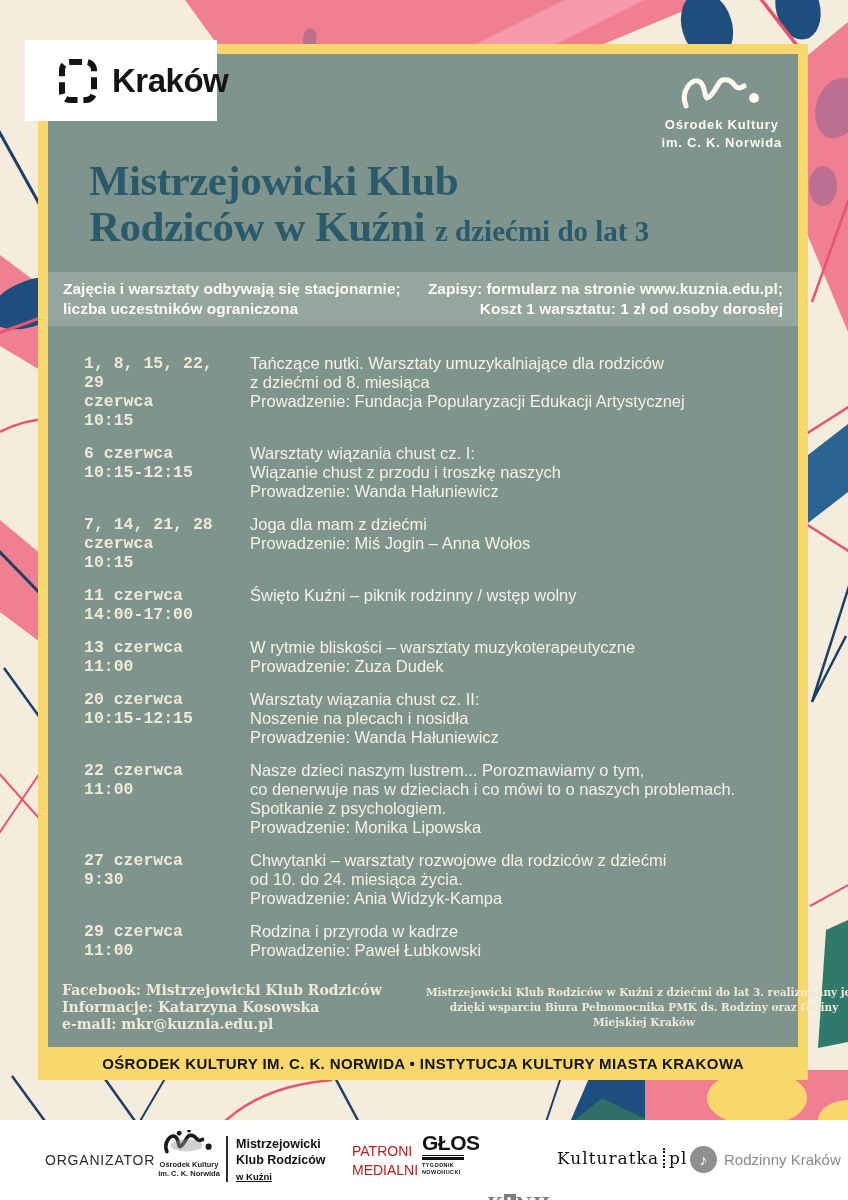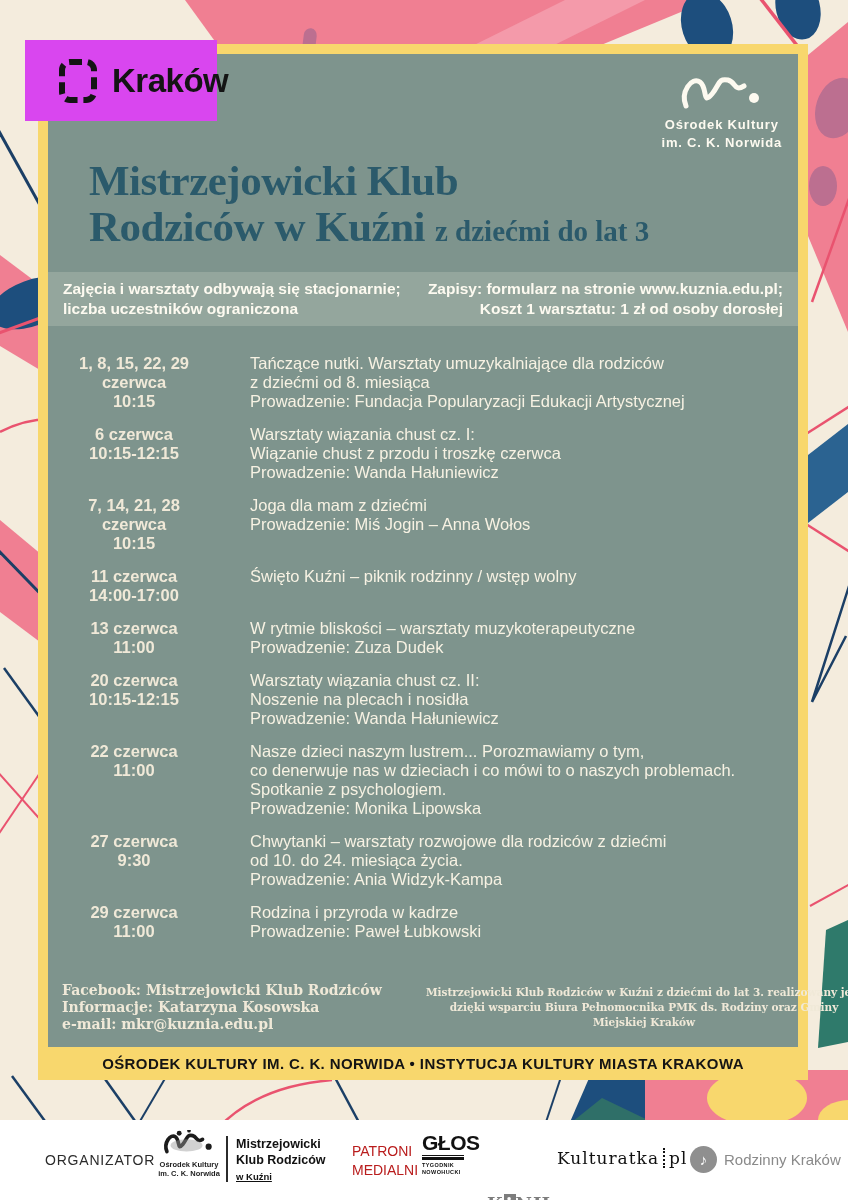--- a/index.html
+++ b/index.html
@@ -23,21 +23,21 @@
   }
   .ock-band {
     position:absolute; left:0; right:0; bottom:0; height:33px;
     display:flex; align-items:center; justify-content:center;
     color:#141414; font-weight:bold; font-size:15px; letter-spacing:.4px;
   }
 
   
   .krakow-tab {
     position:absolute; left:25px; top:40px; width:192px; height:81px;
-    background:#d946ef; z-index:3;
+    background:#ffffff; z-index:3;
     display:flex; align-items:center; padding-left:34px; gap:15px;
   }
   .krakow-box {
     width:38px; height:44px; border:6px dashed #141414; border-radius:11px;
     flex:0 0 auto;
   }
   .krakow-text { font-size:33px; font-weight:bold; color:#141414; letter-spacing:-.5px; }
 
   
   .norwid {
@@ -59,23 +59,23 @@
     background:#94a69d; display:flex; justify-content:space-between; align-items:center;
     padding:0 15px; color:#fdfaf0; font-weight:bold; font-size:15.5px; line-height:20px;
   }
   .infobar .left  { white-space:pre-line; }
   .infobar .right { white-space:pre-line; text-align:right; }
 
   
   .schedule { position:absolute; left:0; top:300px; width:750px; }
   .sch-item { display:flex; margin-bottom:14px; }
   .sch-date {
-    width:172px; flex:0 0 auto; text-align:center;
-    font-family:Liberation Sans, sans-serif; font-weight:bold;
-    font-size:16.5px; line-height:19px; color:#f0e9d8; white-space:pre-line;
+    width:172px; flex:0 0 auto; text-align:left;
+    font-family:Liberation Mono, monospace; font-weight:bold;
+    font-size:16.5px; line-height:19px; color:#f0e9d8; white-space:pre-line;padding-left:36px;
   }
   .sch-desc {
     margin-left:30px; width:525px;
     font-size:16.5px; line-height:19px; color:#f7f2e3; white-space:pre-line;
   }
 
   
   .panel-footer {
     position:absolute; left:0; bottom:14px; width:830px;
     display:flex; justify-content:space-between; align-items:center; padding:0 14px;
@@ -201,21 +201,21 @@
 czerwca
 10:15</div>
         <div class="sch-desc">Tańczące nutki. Warsztaty umuzykalniające dla rodziców
 z dziećmi od 8. miesiąca
 Prowadzenie: Fundacja Popularyzacji Edukacji Artystycznej</div>
       </div>
       <div class="sch-item">
         <div class="sch-date">6 czerwca
 10:15-12:15</div>
         <div class="sch-desc">Warsztaty wiązania chust cz. I:
-Wiązanie chust z przodu i troszkę czerwca
+Wiązanie chust z przodu i troszkę naszych
 Prowadzenie: Wanda Hałuniewicz</div>
       </div>
       <div class="sch-item">
         <div class="sch-date">7, 14, 21, 28
 czerwca
 10:15</div>
         <div class="sch-desc">Joga dla mam z dziećmi
 Prowadzenie: Miś Jogin – Anna Wołos</div>
       </div>
       <div class="sch-item">

